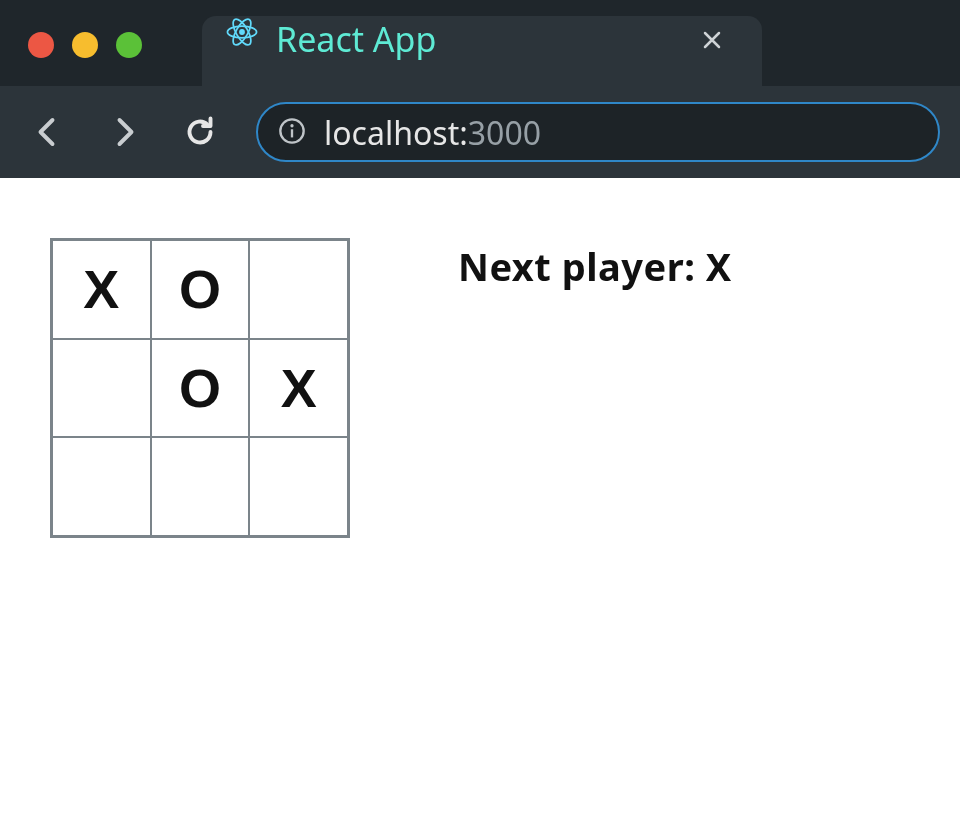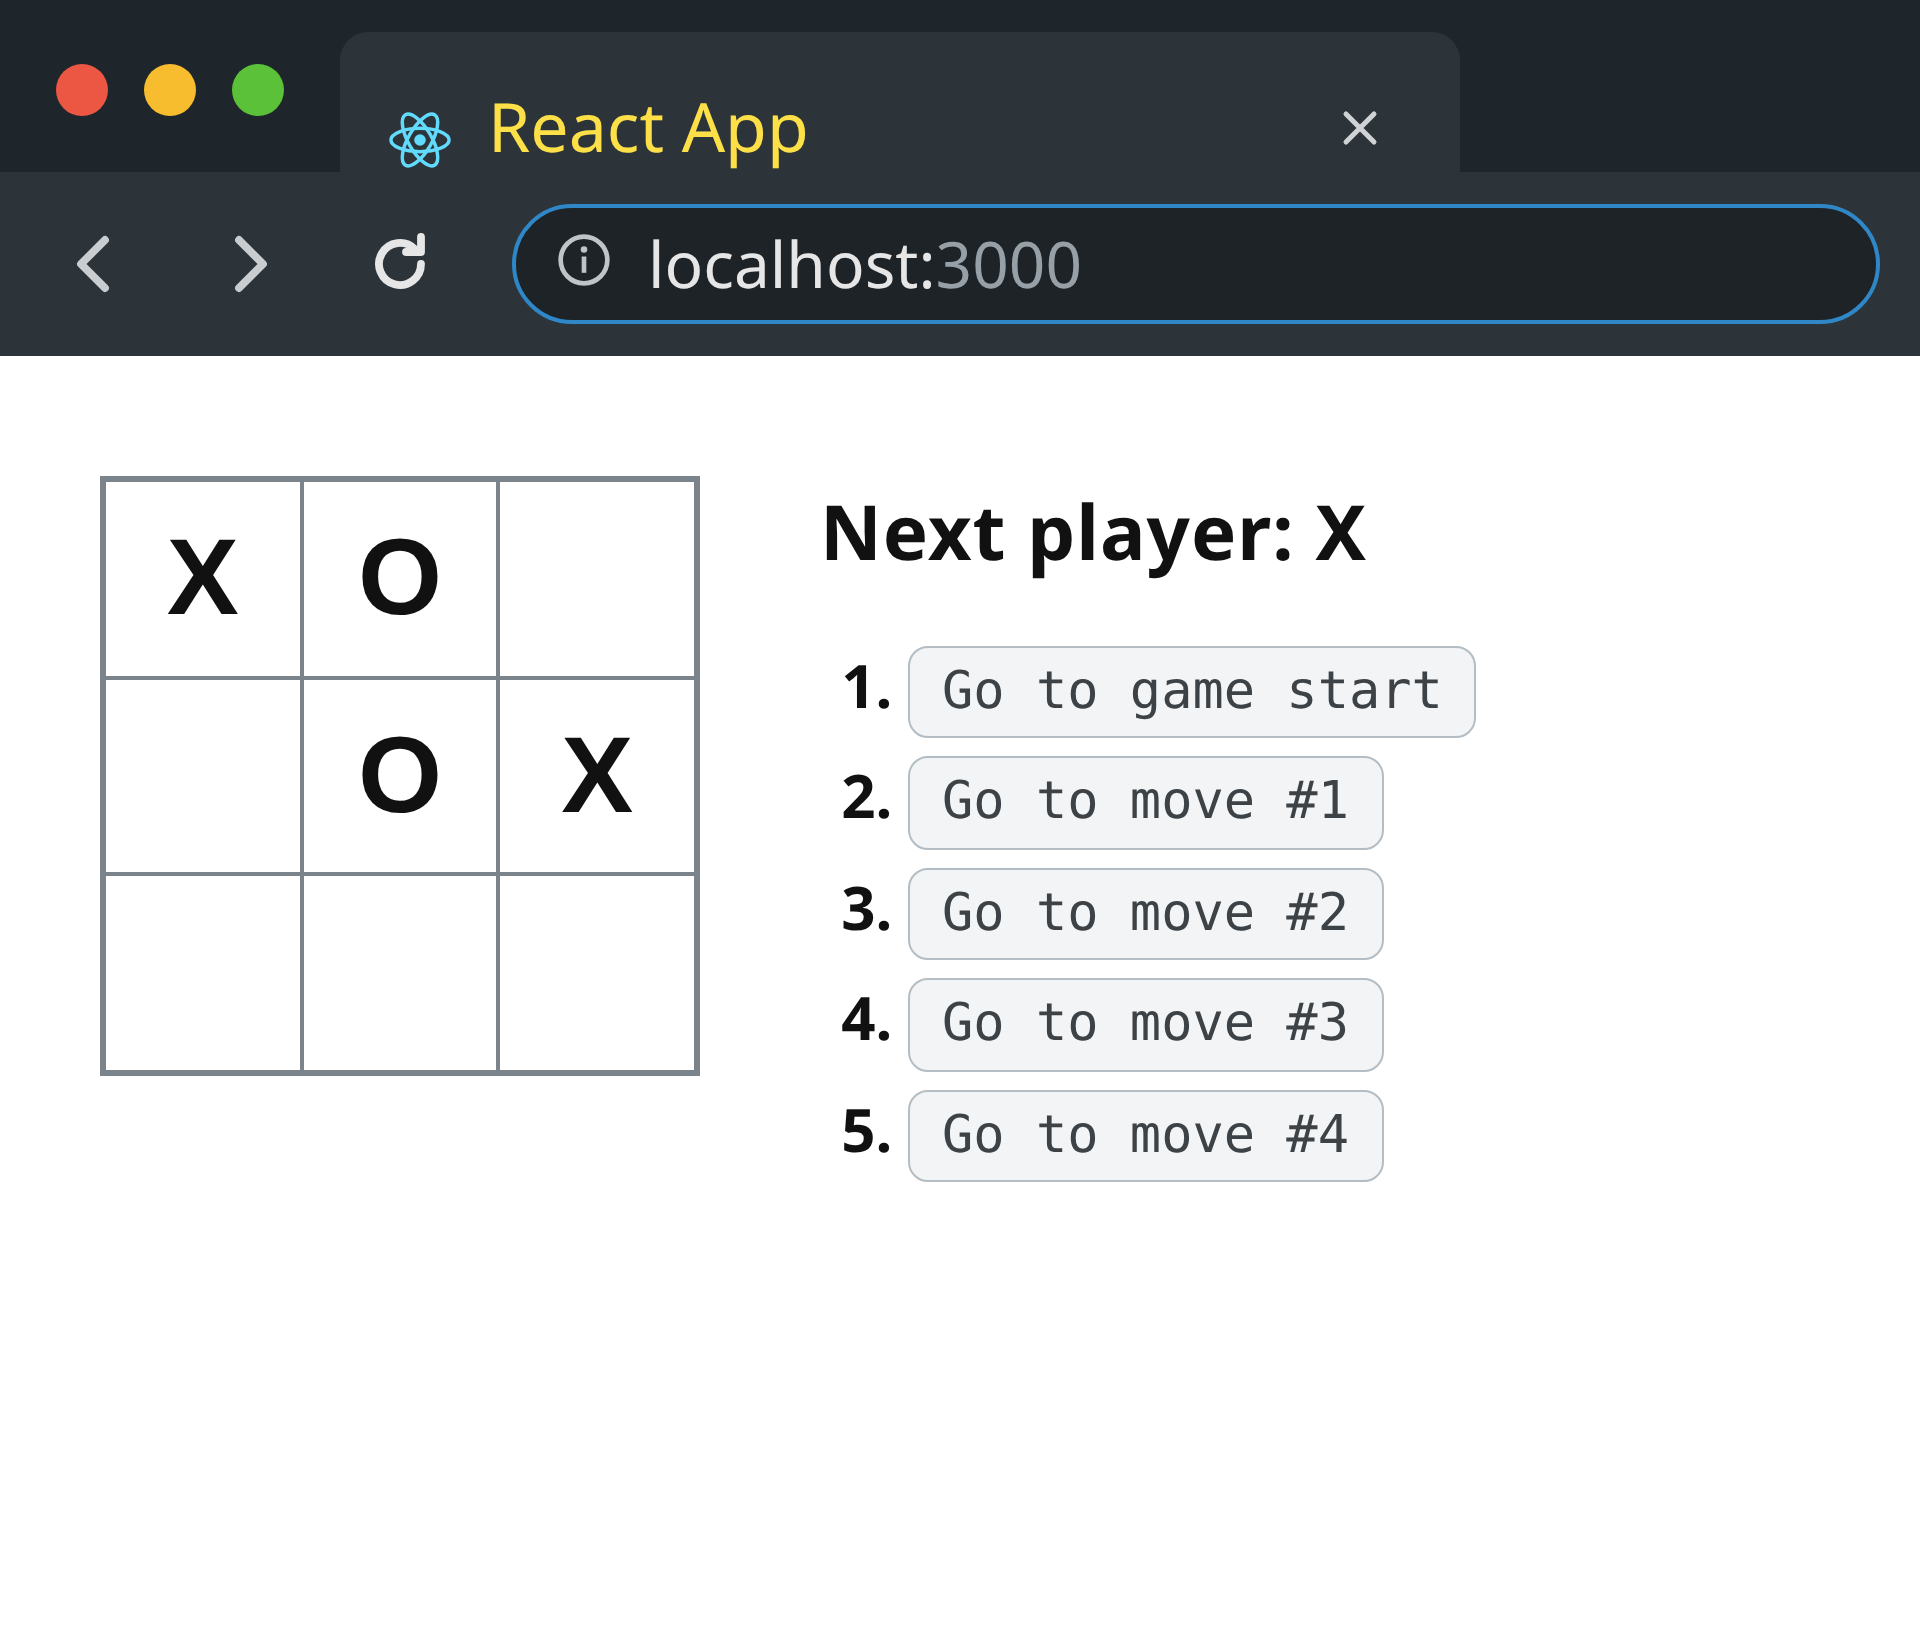--- a/index.html
+++ b/index.html
@@ -29,31 +29,31 @@
     margin-bottom:28px;
   }
   .light {
     width:26px; height:26px; border-radius:50%;
   }
   .light.red { background:#ec5744; }
   .light.yellow { background:#f7bd2e; }
   .light.green { background:#5bc138; }
 
   .tab {
-    margin-left:28px;
+    margin-left:60px;
     background:#2c343a;
     border-top-left-radius:14px;
     border-top-right-radius:14px;
     height:70px;
     padding:0 32px 0 24px;
     display:flex;
-    align-items:flex-end;
+    align-items:flex-start;
     gap:18px;
     font-size:34px;
-    color:#fde047;
+    color:#5eead4;
     min-width:560px;
   }
   .tab .favicon svg { display:block; }
   .tab .close {
     margin-left:auto;
     font-size:34px;
     color:#cfd3d6;
     line-height:1;
     padding:6px;
   }
@@ -127,20 +127,21 @@
 
   
   .info {
     padding-top:2px;
   }
   .status {
     font-size:38px;
     font-weight:700;
     margin-bottom:30px;
     letter-spacing:0.5px;
+    margin-left:48px;
   }
   ol.moves {
     font-size:30px;
     font-weight:700;
     padding-left:44px;
     margin:0;
   }
   ol.moves li {
     margin:8px 0;
   }
@@ -228,32 +229,15 @@
     <div class="square"></div>
     <div class="square">O</div>
     <div class="square">X</div>
     <div class="square"></div>
     <div class="square"></div>
     <div class="square"></div>
   </div>
 
   <div class="info">
     <div class="status">Next player: X</div>
-    <ol class="moves">
-      <li>
-        <button class="move-btn">Go to game start</button>
-      </li>
-      <li>
-        <button class="move-btn">Go to move #1</button>
-      </li>
-      <li>
-        <button class="move-btn">Go to move #2</button>
-      </li>
-      <li>
-        <button class="move-btn">Go to move #3</button>
-      </li>
-      <li>
-        <button class="move-btn">Go to move #4</button>
-      </li>
-    </ol>
   </div>
 
 </div>
 
 </body></html>

